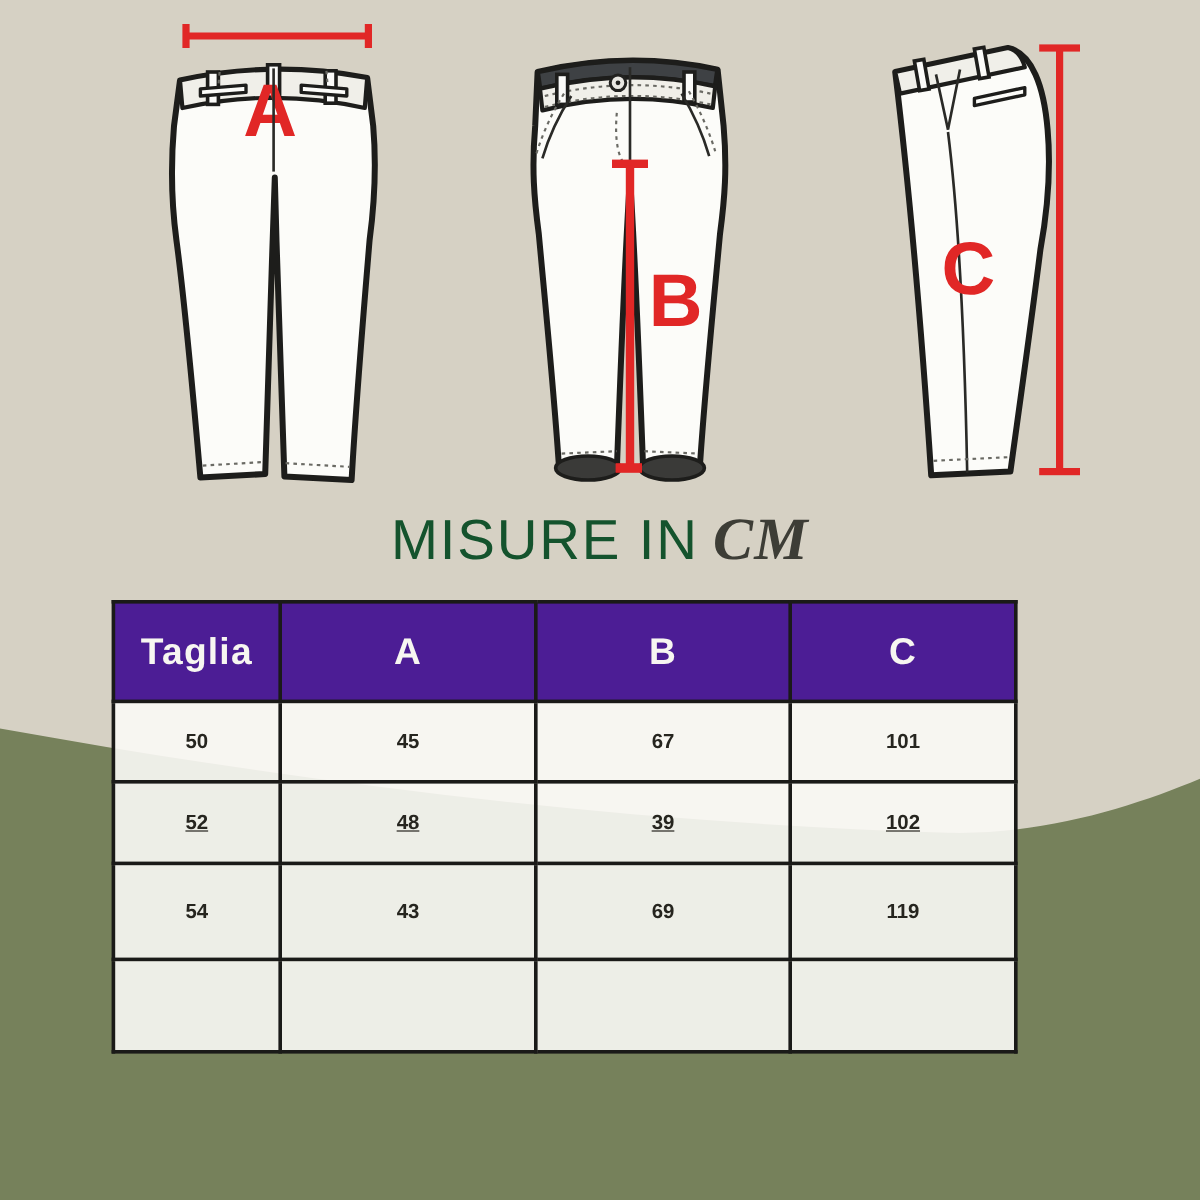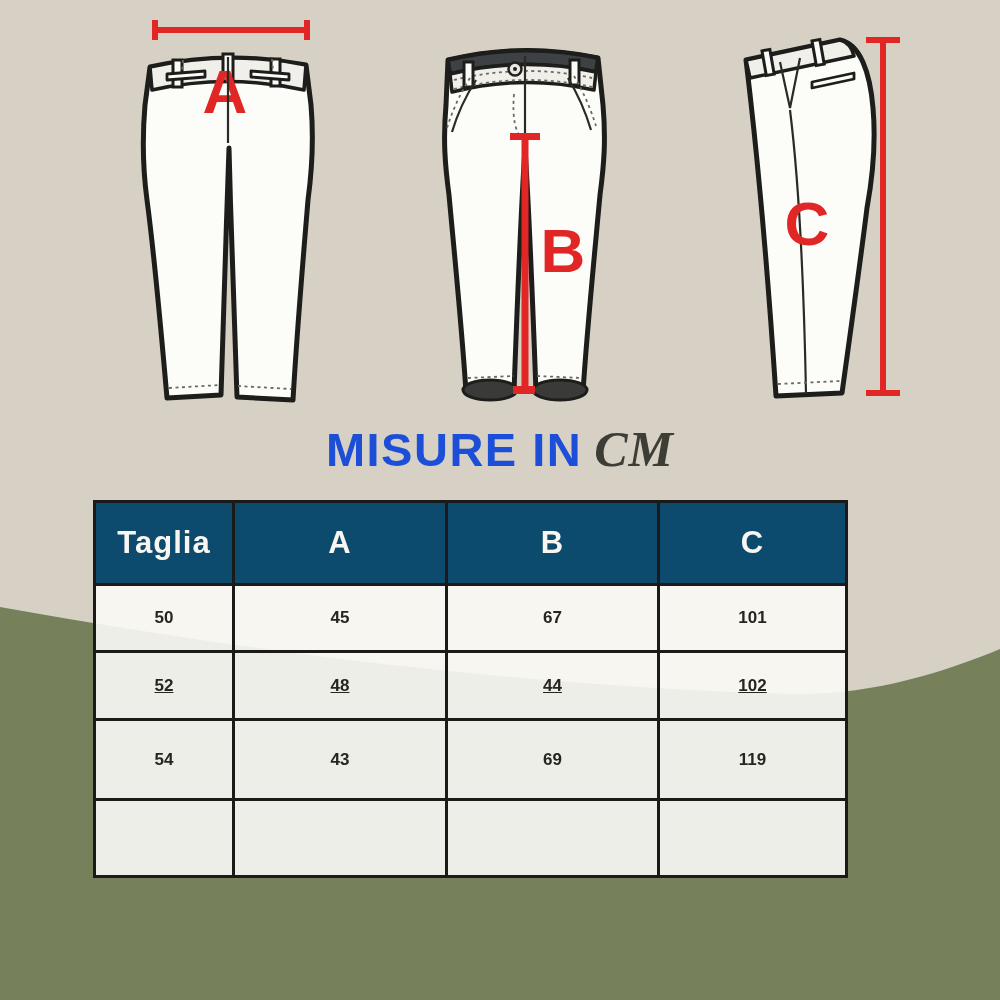--- a/index.html
+++ b/index.html
@@ -4,28 +4,28 @@
 <style>
   html,body{margin:0;padding:0;background:#D6D1C4;font-family:"Liberation Sans",sans-serif;}
   .stage{position:relative;width:1000px;height:1000px;overflow:hidden;background:#D6D1C4;}
   .bg-svg{position:absolute;left:0;top:0;width:1000px;height:1000px;}
   .diagram{position:absolute;top:10px;}
   .diagram.back{left:125px;width:200px;height:400px;}
   .diagram.front{left:420px;width:200px;height:400px;}
   .diagram.side{left:720px;width:180px;height:400px;}
 
   .title-wrap{position:absolute;left:0;top:420px;width:1000px;text-align:center;white-space:nowrap;}
-  .title-main{font-size:47px;font-weight:700;color:#1d4ed8;letter-spacing:1.5px;}
+  .title-main{font-size:47px;font-weight:400;color:#14532d;letter-spacing:1.5px;}
   .title-unit{font-family:"Liberation Serif",serif;font-style:italic;font-weight:700;
               font-size:50px;color:#3D3D36;margin-left:12px;letter-spacing:1px;text-align:center;}
 
   table.size-table{position:absolute;left:93px;top:500px;width:752px;
                    border-collapse:collapse;table-layout:fixed;}
   .size-table th,.size-table td{border:3px solid #1A1A18;text-align:center;vertical-align:middle;}
-  .size-table th{background:#0c4a6e;color:#F7F6F1;font-size:31px;font-weight:700;height:78px;letter-spacing:1px;}
+  .size-table th{background:#4c1d95;color:#F7F6F1;font-size:31px;font-weight:700;height:78px;letter-spacing:1px;}
   .size-table td{background:rgba(251,250,246,0.9);color:#26251F;font-size:17px;font-weight:700;}
   .size-table tbody tr:nth-child(1) td{height:62px;}
   .size-table tbody tr:nth-child(2) td{height:63px;text-decoration:underline;}
   .size-table tbody tr:nth-child(3) td{height:75px;}
   .size-table tbody tr:nth-child(4) td{height:72px;}
 
   .outline{fill:#FCFCF9;stroke:#1D1D1B;stroke-width:5;stroke-linejoin:round;}
   .band{fill:#F0EFE9;stroke:#1D1D1B;stroke-width:3.5;stroke-linejoin:round;}
   .detail{fill:none;stroke:#2A2A27;stroke-width:2.2;}
   .stitch{fill:none;stroke:#6A6A64;stroke-width:1.8;stroke-dasharray:3 3.5;}
@@ -139,21 +139,21 @@
     <tbody>
         <tr>
           <td>50</td>
           <td>45</td>
           <td>67</td>
           <td>101</td>
         </tr>
         <tr>
           <td>52</td>
           <td>48</td>
-          <td>44</td>
+          <td>39</td>
           <td>102</td>
         </tr>
         <tr>
           <td>54</td>
           <td>43</td>
           <td>69</td>
           <td>119</td>
         </tr>
         <tr>
           <td></td>

